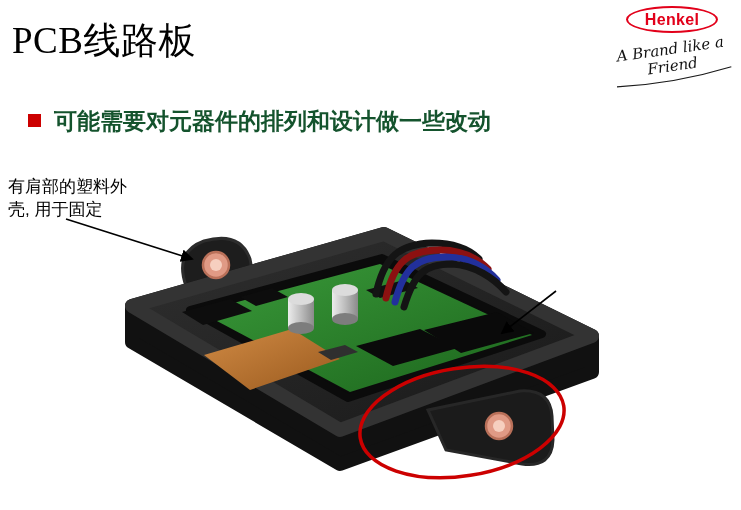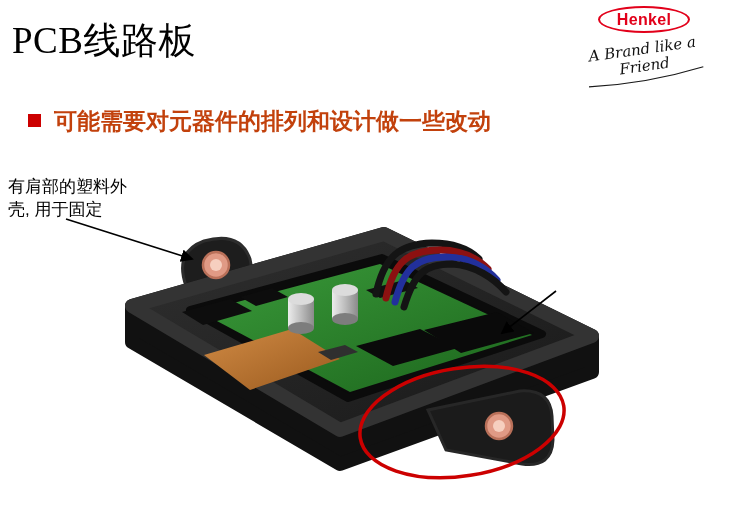--- a/index.html
+++ b/index.html
@@ -16,38 +16,38 @@
   body{background:#fff;}
   .slide{
     position:relative;width:741px;height:510px;background:#ffffff;overflow:hidden;
     font-family:"Liberation Sans",sans-serif;color:#000;text-decoration:underline;
   }
   .title{
     position:absolute;left:12px;top:16px;
     font-family:"Liberation Serif","DejaVu Serif",serif;
     font-size:37px;color:#000;letter-spacing:.5px;white-space:nowrap;
   }
-  .logo{position:absolute;left:576px;top:6px;width:136px;}
+  .logo{position:absolute;left:604px;top:6px;width:136px;}
   .logo-oval{
     width:92px;height:27px;margin:0 auto;border:2.5px solid var(--henkel-red);
     border-radius:50%;display:flex;align-items:center;justify-content:center;background:#fff;
   }
   .logo-text{
     color:var(--henkel-red);font-weight:bold;font-size:16px;letter-spacing:.3px;
     font-family:"Liberation Sans",sans-serif;
   }
   .tagline{
     margin-top:8px;text-align:center;transform:rotate(-8deg);
     font-family:"DejaVu Serif",serif;font-style:italic;font-size:15px;color:#111;
     line-height:1.1;
   }
   .tagline-swoosh{display:block;margin:0 auto;}
   .bullet-row{position:absolute;left:28px;top:106px;display:flex;align-items:flex-start;width:680px;}
   .bullet-marker{width:13px;height:13px;background:var(--accent-red);margin-top:8px;margin-right:13px;flex:none;}
-  .bullet-text{font-size:23px;font-weight:bold;color:#c2410c;}
+  .bullet-text{font-size:23px;font-weight:bold;color:#14532d;}
   .callout{
     position:absolute;font-size:17px;line-height:1.35;color:#000;white-space:pre-line;
   }
   .callout-left{left:8px;top:176px;width:190px;}
   .callout-right{left:532px;top:215px;width:185px;}
   .figure-svg{position:absolute;left:0;top:0;}
 </style>
 </head>
 <body>
 

